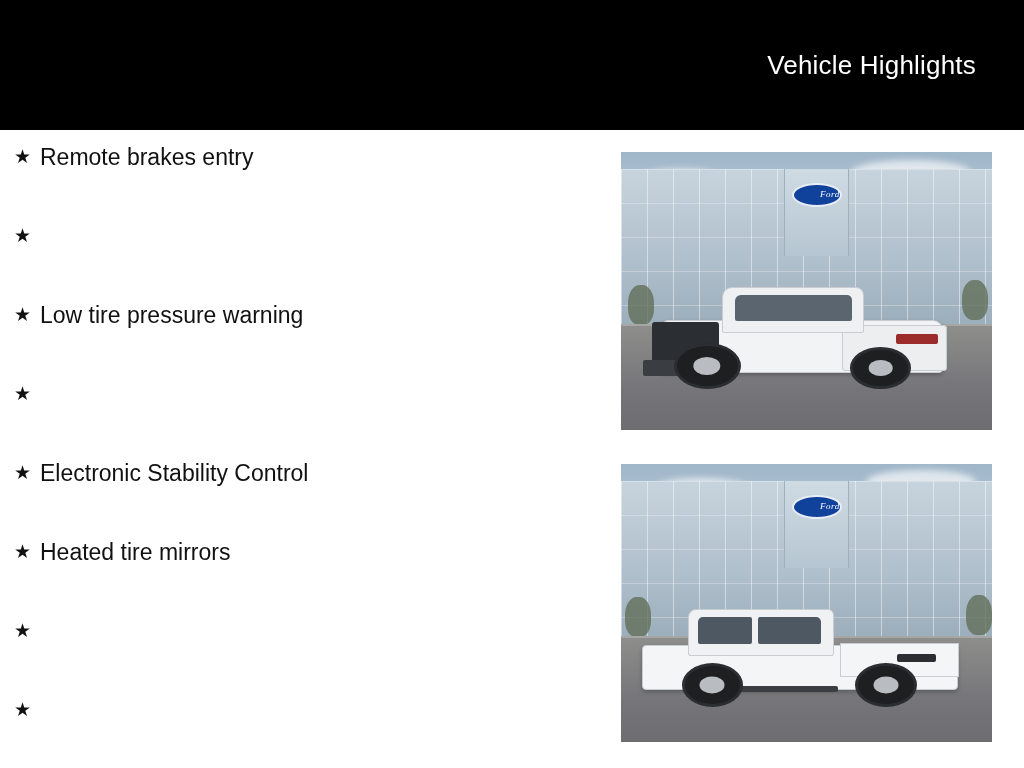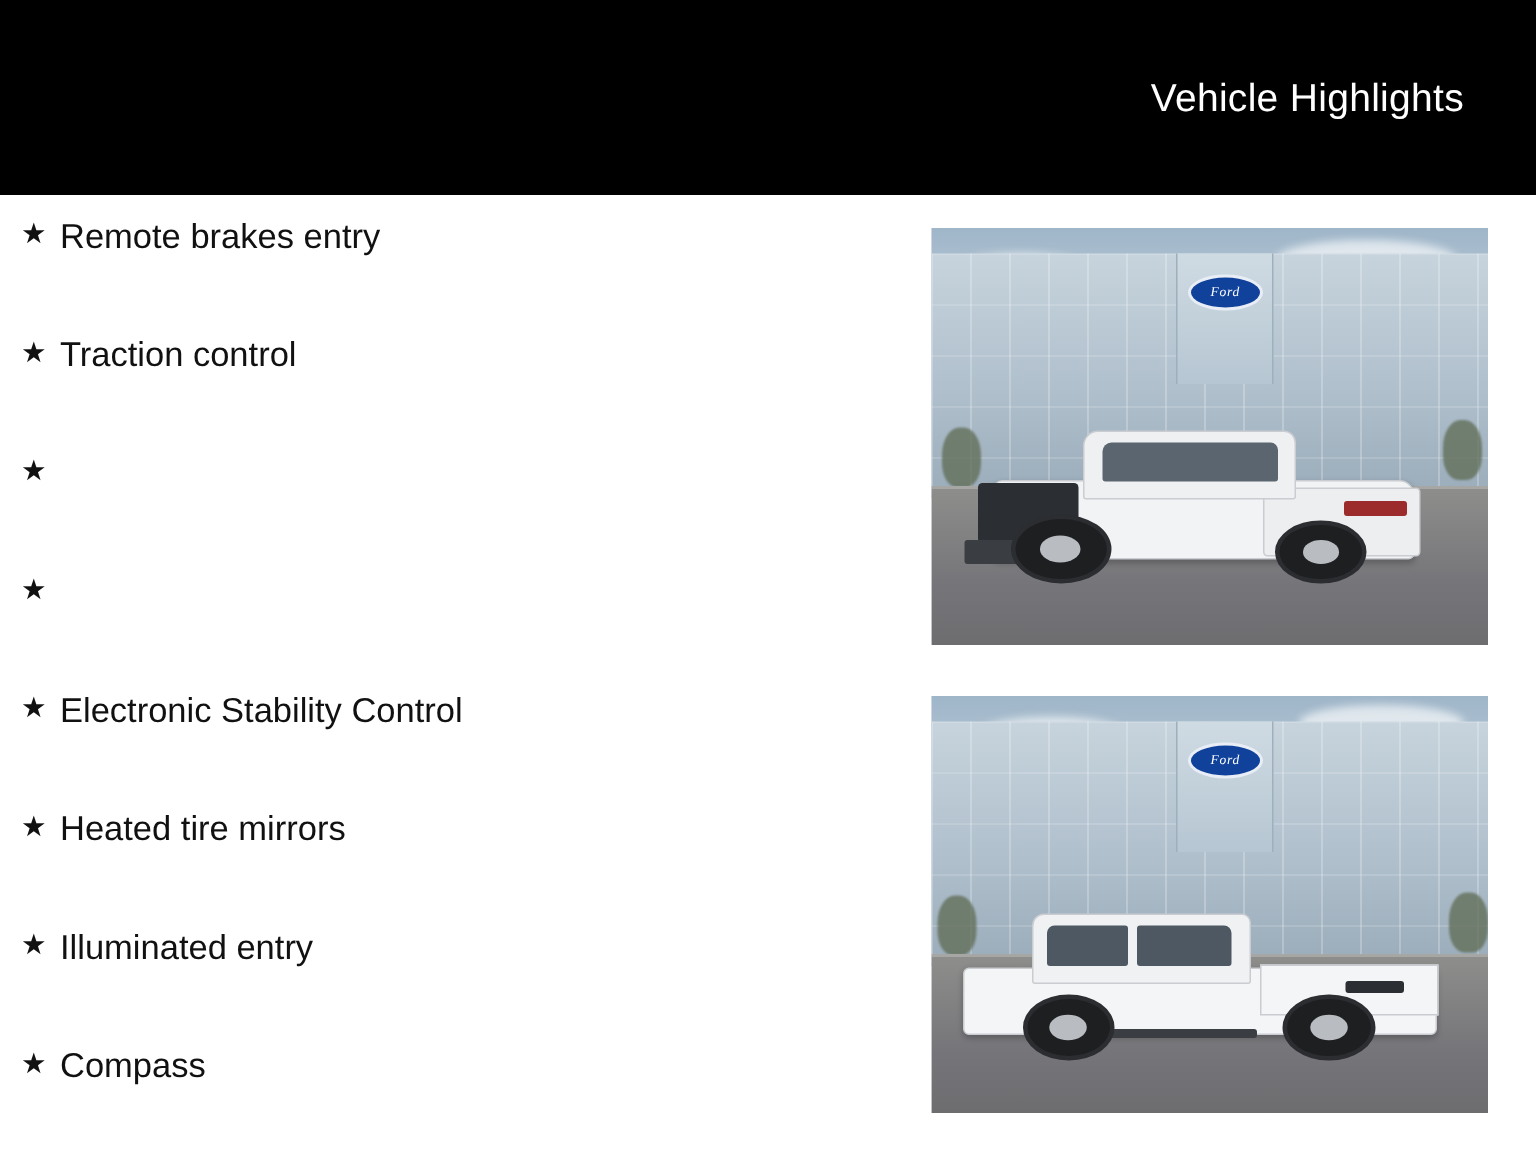--- a/index.html
+++ b/index.html
@@ -141,21 +141,21 @@
     width: 46px;
     height: 20px;
     border-radius: 50%;
     background: #10419b;
     border: 2px solid #e9eef6;
     color: #ffffff;
     font-size: 9px;
     font-style: italic;
     font-family: "Liberation Serif", serif;
     line-height: 19px;
-    text-align: center;
+    text-align: right;
     letter-spacing: 0.5px;
   }
   .ground {
     position: absolute;
     left: 0; right: 0; bottom: 0;
     height: 38%;
     background: linear-gradient(180deg, #8e8e8c 0%, #76767a 60%, #6d6d70 100%);
   }
   .ground-line {
     position: absolute;
@@ -356,43 +356,41 @@
     <div class="header-title">Vehicle Highlights</div>
   </div>
 
   <ul class="features">
     <li class="feature-item">
       <span class="bullet-star">★</span>
       <span class="feature-label">Remote brakes entry</span>
     </li>
     <li class="feature-item">
       <span class="bullet-star">★</span>
-      <span class="feature-label">Traction control</span>
-    </li>
-    <li class="feature-item">
-      <span class="bullet-star">★</span>
+    </li>
+    <li class="feature-item">
+      <span class="bullet-star">★</span>
+      <span class="feature-label">Low tire pressure warning</span>
     </li>
     <li class="feature-item">
       <span class="bullet-star">★</span>
     </li>
     <li class="feature-item">
       <span class="bullet-star">★</span>
       <span class="feature-label">Electronic Stability Control</span>
     </li>
     <li class="feature-item">
       <span class="bullet-star">★</span>
       <span class="feature-label">Heated tire mirrors</span>
     </li>
     <li class="feature-item">
       <span class="bullet-star">★</span>
-      <span class="feature-label">Illuminated entry</span>
-    </li>
-    <li class="feature-item">
-      <span class="bullet-star">★</span>
-      <span class="feature-label">Compass</span>
+    </li>
+    <li class="feature-item">
+      <span class="bullet-star">★</span>
     </li>
   </ul>
 
   <div class="photo photo-1">
     <div class="sky"></div>
     <div class="cloud" style="left:4%; top:6%; width:90px; height:22px;"></div>
     <div class="cloud" style="left:62%; top:3%; width:120px; height:26px;"></div>
     <div class="building">
       <div class="glass-grid"></div>
       <div class="tower">

